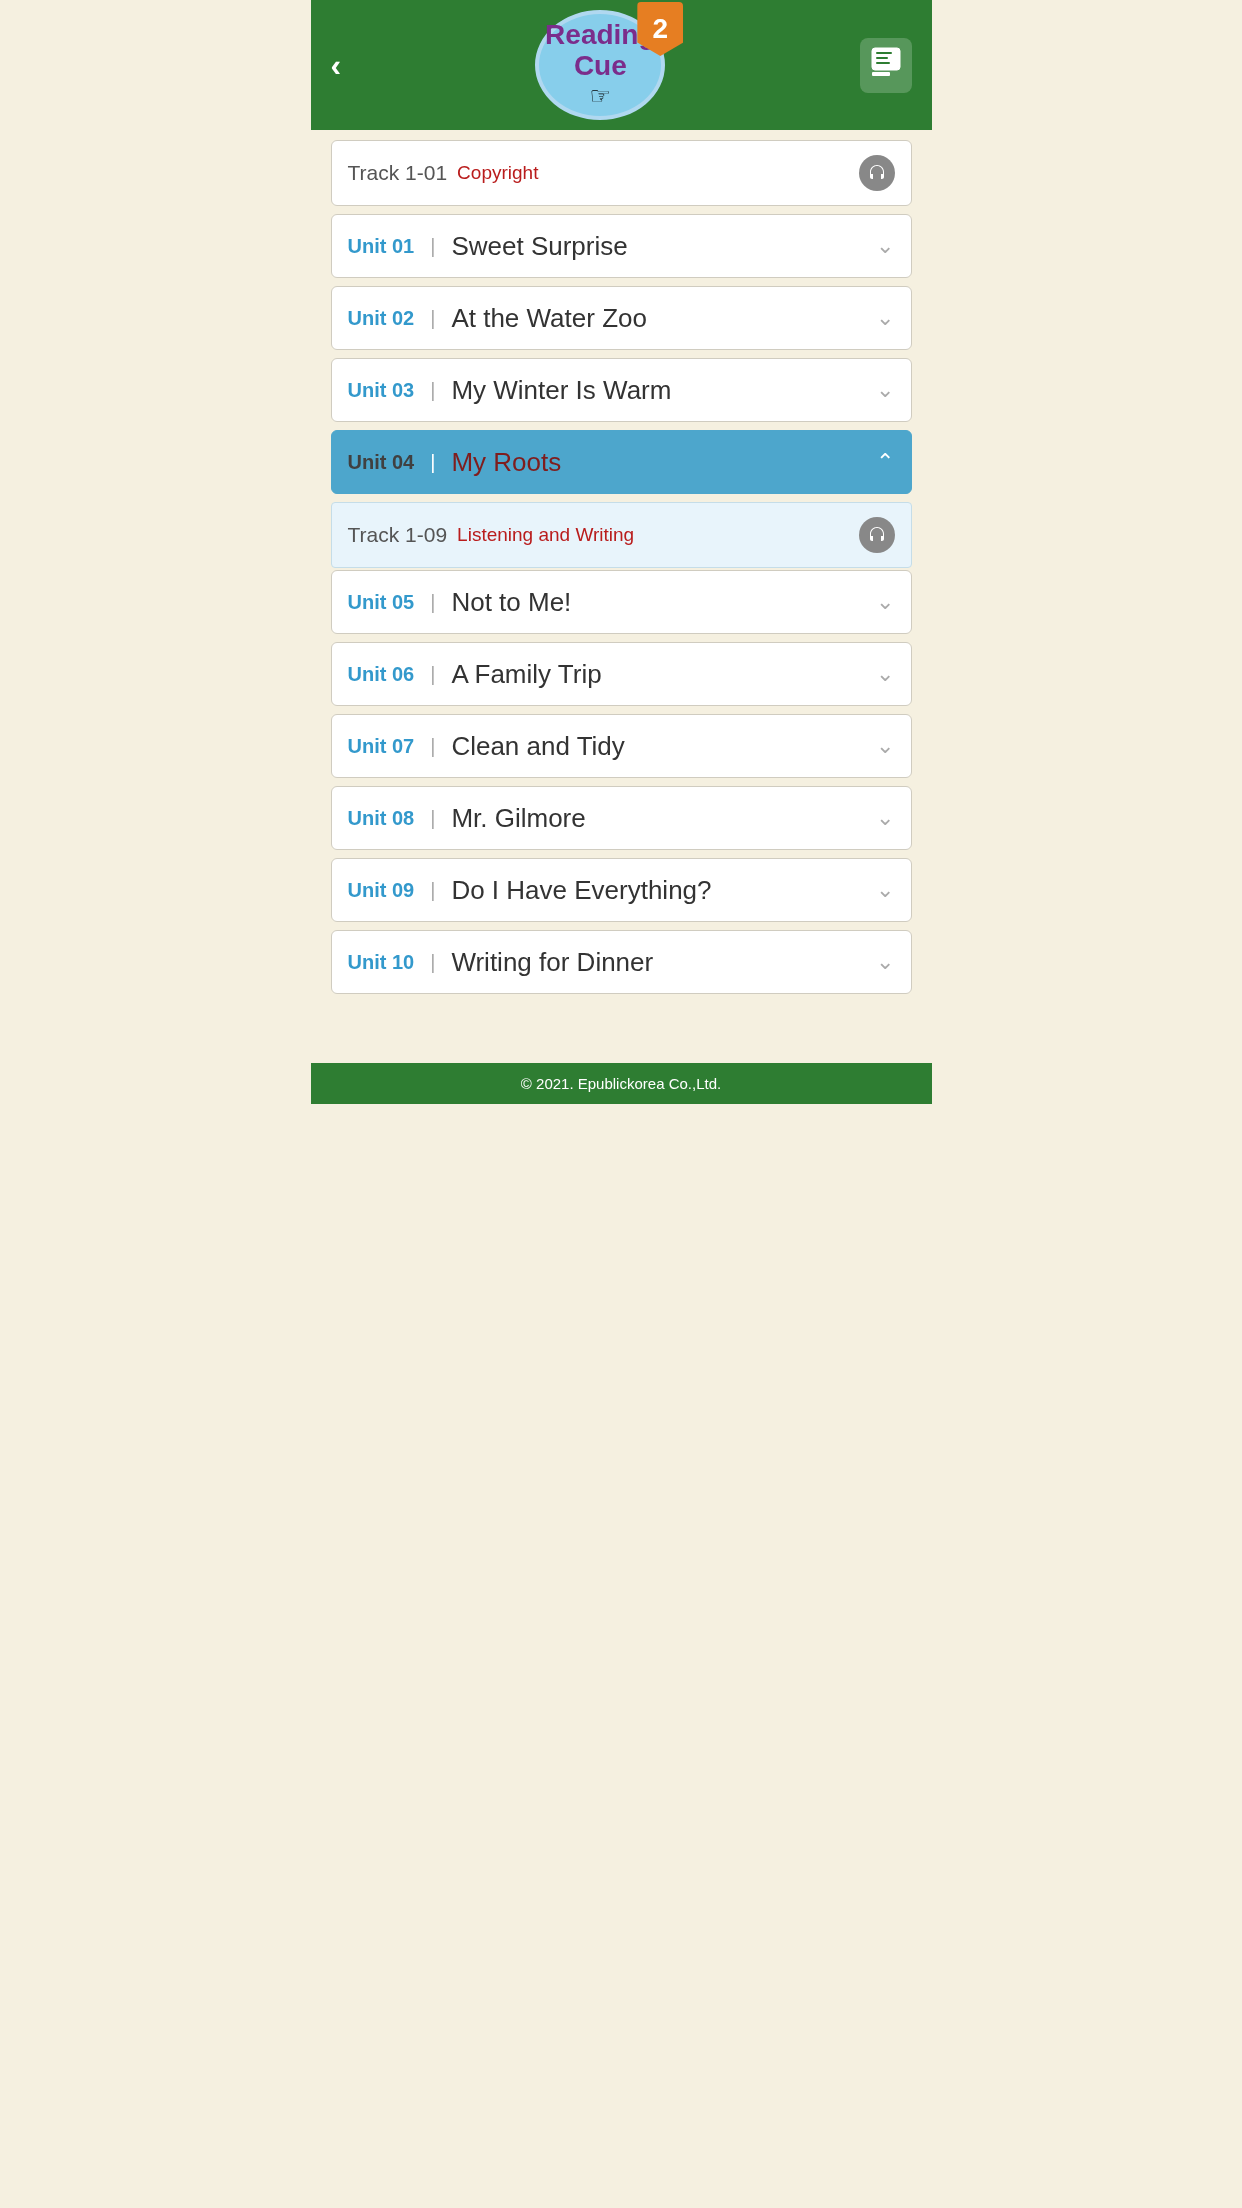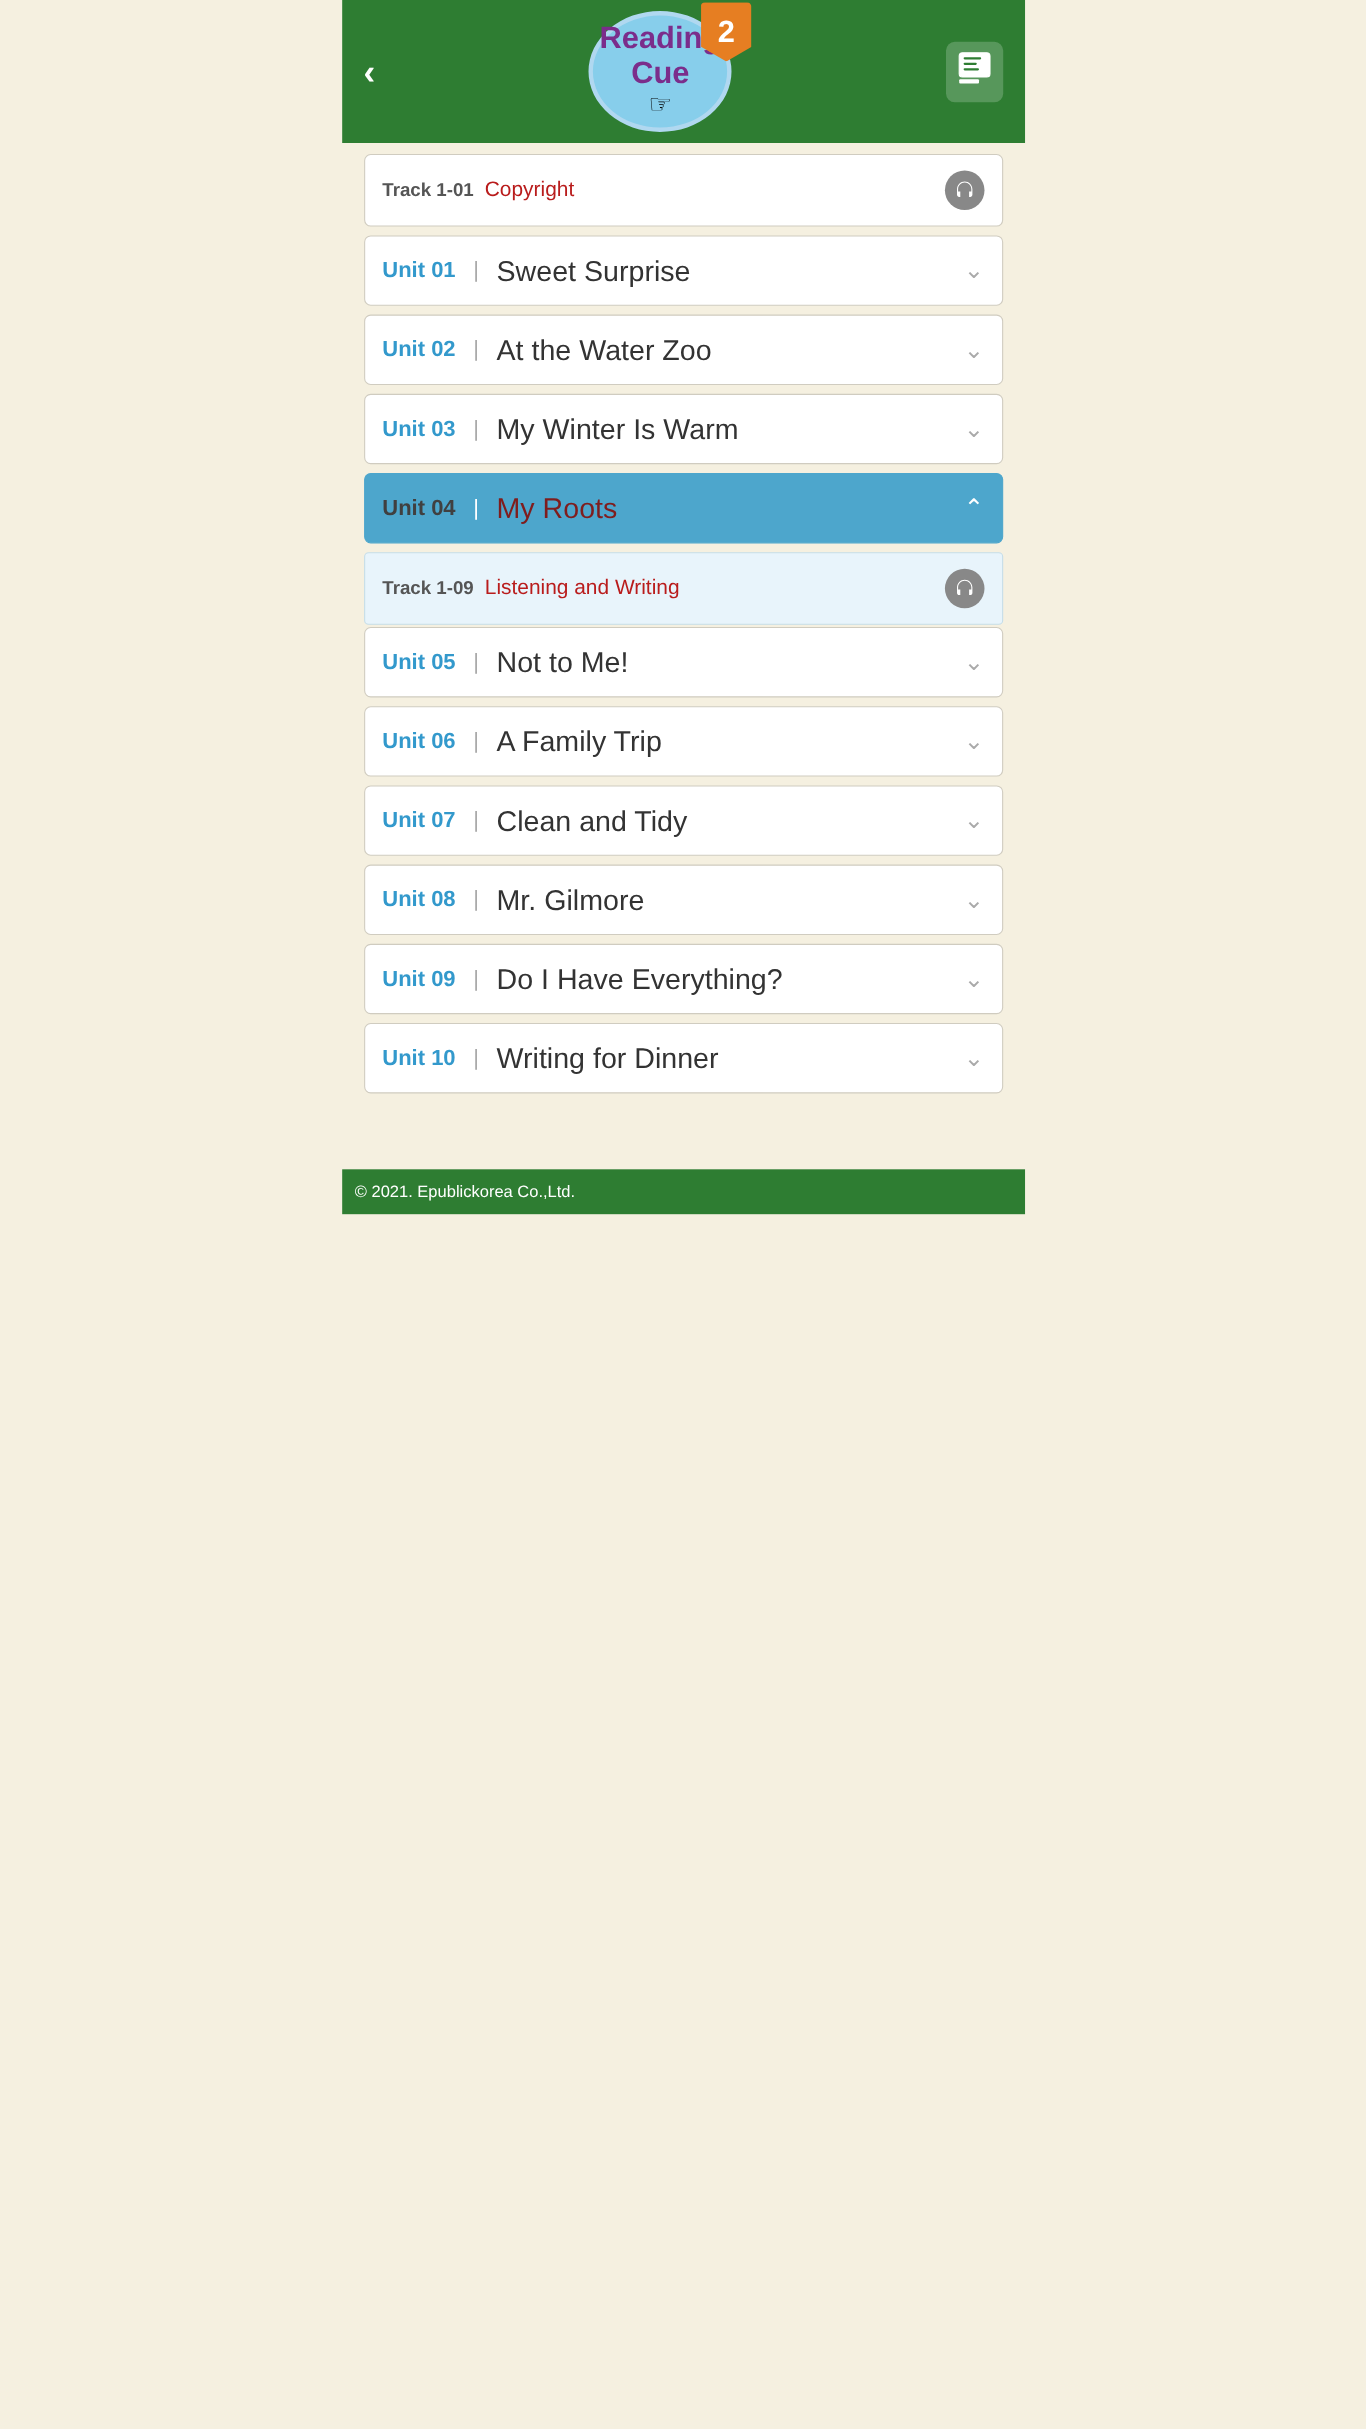--- a/index.html
+++ b/index.html
@@ -129,23 +129,23 @@
       border-radius: 4px;
     }
 
     .item-left {
       display: flex;
       align-items: center;
       gap: 10px;
     }
 
     .track-label {
-      font-size: 17px;
+      font-size: 21px;
       color: #555;
-      font-weight: 700;
+      font-weight: 400;
       text-align: right;
     }
 
     .unit-label {
       font-size: 20px;
       color: #3399cc;
       font-weight: bold;
     }
 
     .list-item.active .unit-label {
@@ -197,21 +197,21 @@
       align-items: center;
       justify-content: center;
       color: white;
       font-size: 18px;
     }
 
     
     .footer {
       background-color: #2e7d32;
       color: white;
-      text-align: left;
+      text-align: center;
       padding: 12px;
       font-size: 15px;
     }
   </style>
 </head>
 <body>
 
 <header class="header">
   <span class="back-btn">‹</span>
 

